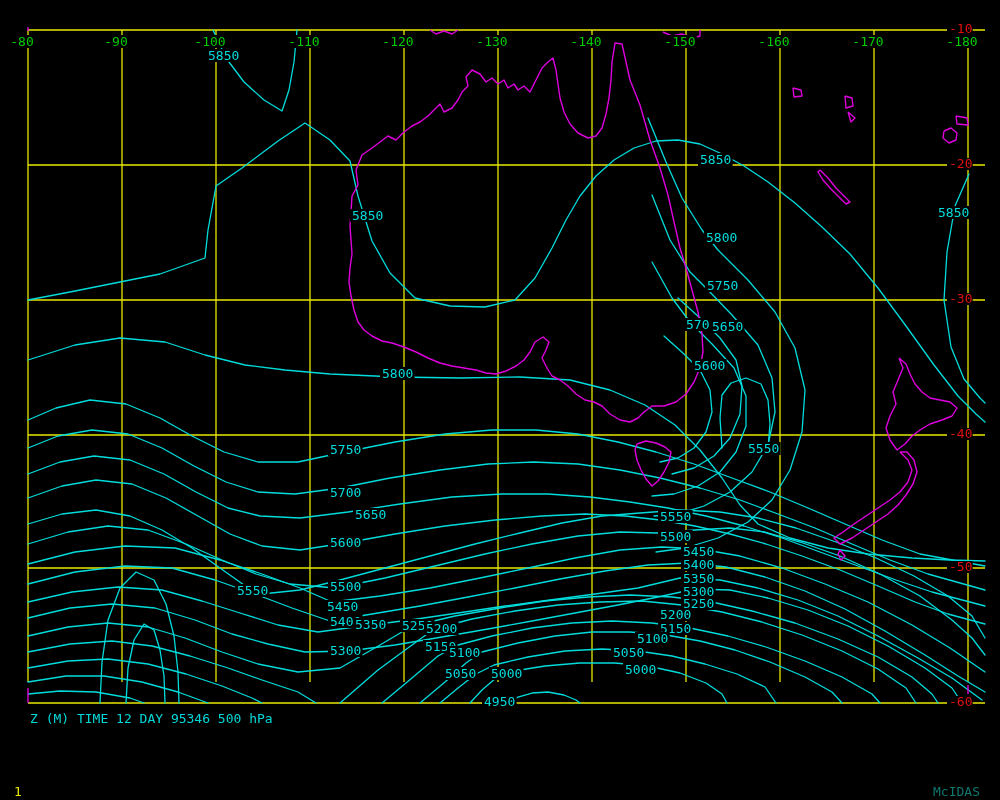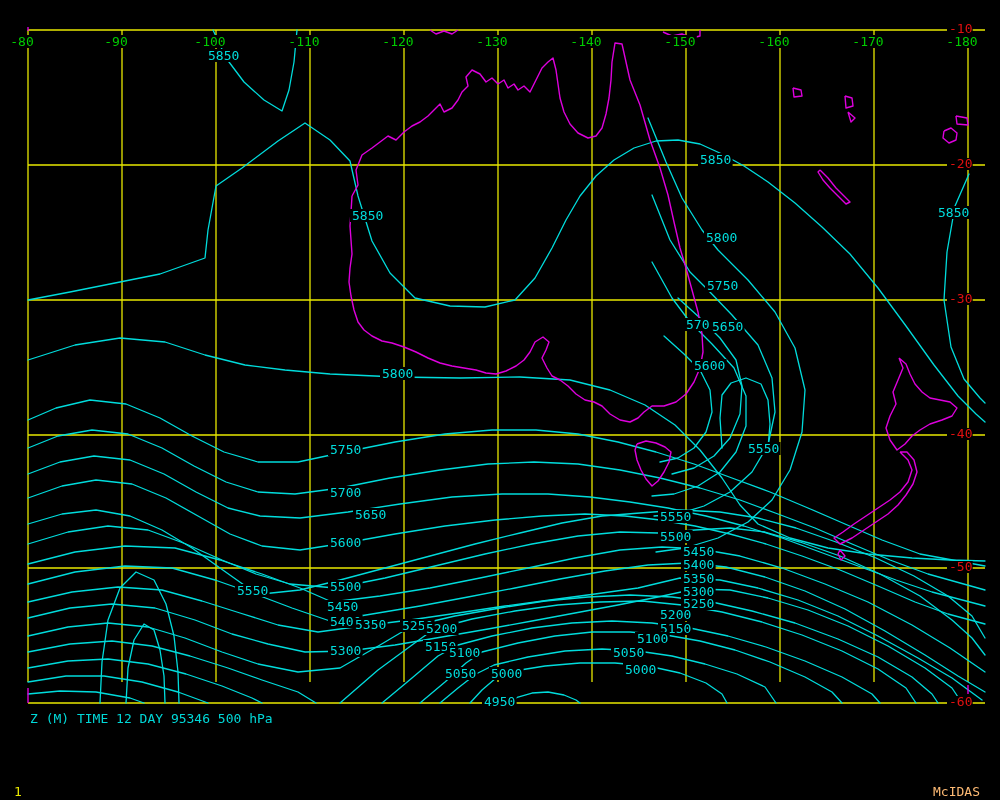--- a/index.html
+++ b/index.html
@@ -318,14 +318,14 @@
           <text x="949" y="571" fill="#e01010">-50</text>
         </g>
         <g>
           <rect x="947" y="696" width="25.700000000000003" height="12" fill="#000000"></rect>
           <text x="949" y="706" fill="#e01010">-60</text>
         </g>
       </g>
   </svg>
   <div class="status-text" style="color: rgb(0, 216, 216);">Z (M) TIME 12 DAY 95346 500 hPa</div>
   <div class="frame-num" style="color: rgb(232, 232, 0);">1</div>
-  <div class="app-name" style="color: #fdba74;">McIDAS</div>
+  <div class="app-name" style="color: #0f766e;">McIDAS</div>
 </div>
 
 </body></html>

